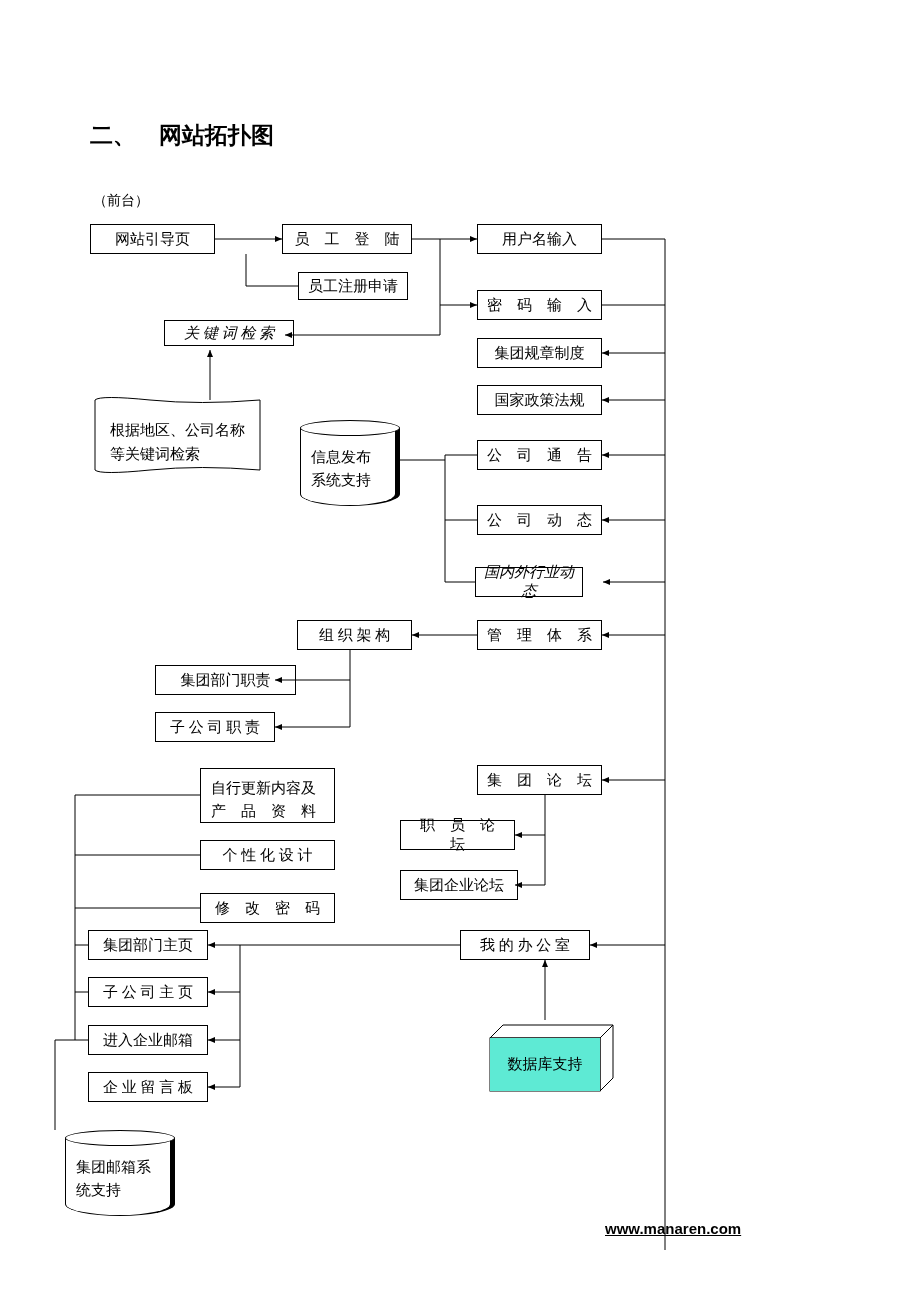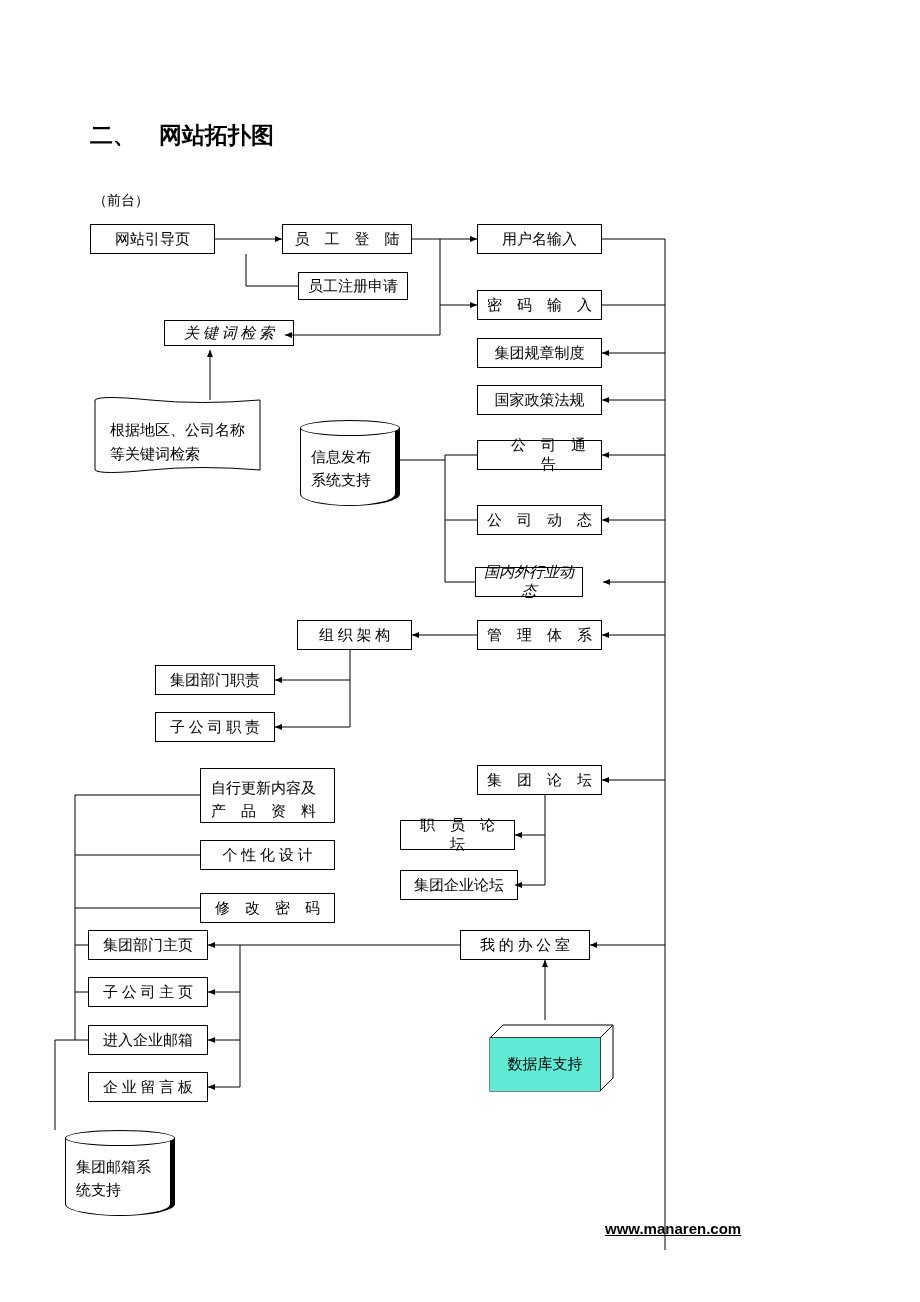--- a/index.html
+++ b/index.html
@@ -99,28 +99,28 @@
 <div class="box" style="left:90px; top:224px; width:125px; height:30px;">网站引导页</div>
 <div class="box" style="left:282px; top:224px; width:130px; height:30px;">员　工　登　陆</div>
 <div class="box" style="left:477px; top:224px; width:125px; height:30px;">用户名输入</div>
 <div class="box" style="left:298px; top:272px; width:110px; height:28px;">员工注册申请</div>
 <div class="box" style="left:477px; top:290px; width:125px; height:30px;">密　码　输　入</div>
 
 <div class="box" style="left:164px; top:320px; width:130px; height:26px;font-style:italic;">关 键 词 检 索</div>
 
 <div class="box" style="left:477px; top:338px; width:125px; height:30px;">集团规章制度</div>
 <div class="box" style="left:477px; top:385px; width:125px; height:30px;">国家政策法规</div>
-<div class="box" style="left:477px; top:440px; width:125px; height:30px;padding-left:24px;">公　司　通　告</div>
+<div class="box" style="left:477px; top:440px; width:125px; height:30px;">公　司　通　告</div>
 <div class="box" style="left:477px; top:505px; width:125px; height:30px;">公　司　动　态</div>
 <div class="box" style="left:475px; top:567px; width:108px; height:30px;font-style:italic;">国内外行业动态</div>
 
 <div class="box" style="left:297px; top:620px; width:115px; height:30px;">组 织 架 构</div>
 <div class="box" style="left:477px; top:620px; width:125px; height:30px;">管　理　体　系</div>
 
-<div class="box" style="left:155px; top:665px; width:120px; height:30px;">集团部门职责</div>
+<div class="box" style="left:155px; top:665px; width:141px; height:30px;">集团部门职责</div>
 <div class="box" style="left:155px; top:712px; width:120px; height:30px;">子 公 司 职 责</div>
 
 <div class="box" style="left:477px; top:765px; width:125px; height:30px;">集　团　论　坛</div>
 <div class="box" style="left:400px; top:820px; width:115px; height:30px;">职　员　论　坛</div>
 <div class="box" style="left:400px; top:870px; width:118px; height:30px;">集团企业论坛</div>
 
 <div class="box box-multi" style="left:200px; top:768px; width:135px; height:55px;">
   <span>自行更新内容及</span><br>
   <span>产　品　资　料</span>
 </div>

